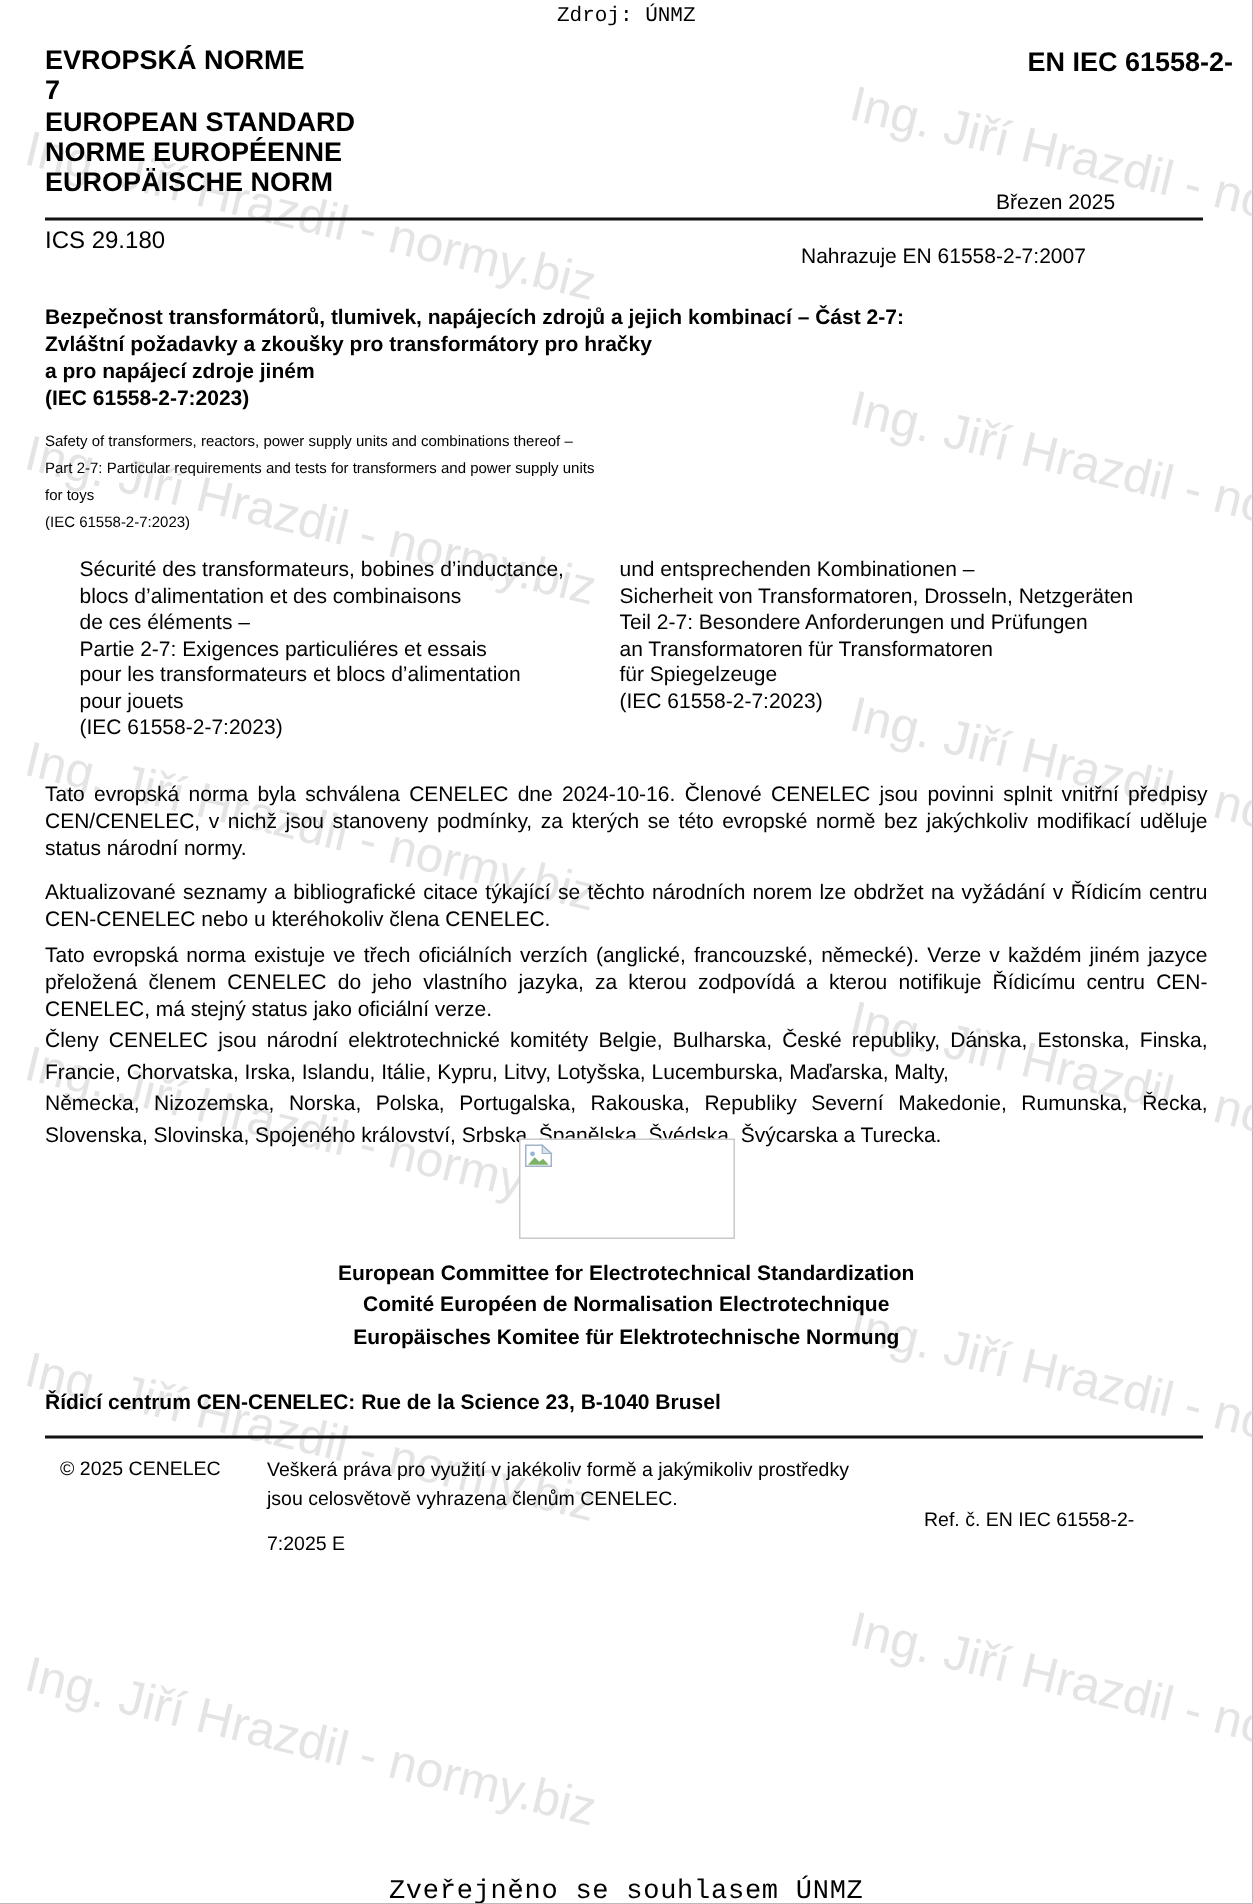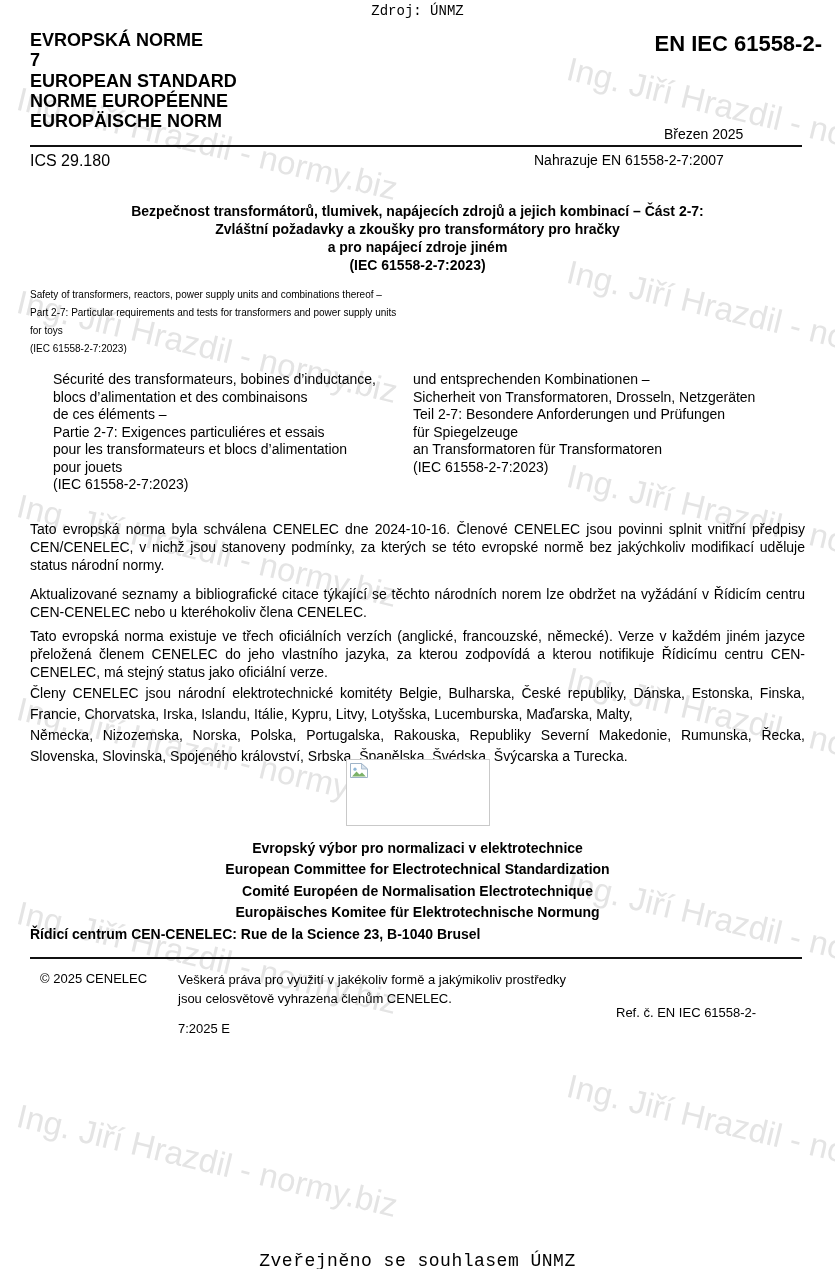--- a/index.html
+++ b/index.html
@@ -24,31 +24,31 @@
     user-select:none;
   }
   
   .content { position:absolute; inset:0; z-index:1; }
   .abs { position:absolute; }
   .mono { font-family:"Liberation Mono", monospace; }
 
   .src-note { top:3px; left:0; width:100%; text-align:center; font-size:14px; }
 
   .hdr-left { top:30px; left:30px; font-size:18px; font-weight:bold; line-height:20.3px; }
-  .hdr-code { top:31px; right:13px; font-size:22px; font-weight:bold; }
+  .hdr-code { top:31px; right:13px; font-size:18px; font-weight:bold; }
   .hdr-date { top:126px; left:664px; font-size:14px; }
 
   .rule { left:30px; width:772px; height:2px; background:#111; }
   .rule-1 { top:145px; }
   .rule-2 { top:957px; }
 
   .ics { top:152px; left:30px; font-size:16px; }
-  .supersedes { top:152px; left:534px; font-size:14px; }
+  .supersedes { top:162px; left:534px; font-size:14px; }
 
-  .title-cs { top:202px; left:30px; width:775px; text-align:center;
+  .title-cs { top:202px; left:30px; width:775px; 
               font-size:14px; font-weight:bold; line-height:18px; }
   .title-en { top:286px; left:30px; width:775px; text-align:left;
               font-size:10px; line-height:18px; }
 
   .col-fr { top:371px; left:53px;  font-size:14px; line-height:17.5px; white-space:nowrap; }
   .col-de { top:371px; left:413px; font-size:14px; line-height:17.5px; white-space:nowrap; }
 
   .para { left:30px; width:775px; font-size:14px; line-height:17.8px; text-align:justify; }
   .p1 { top:521px; }
   .p2 { top:586px; }
@@ -135,22 +135,22 @@
       <div>Partie 2-7: Exigences particuliéres et essais</div>
       <div>pour les transformateurs et blocs d’alimentation</div>
       <div>pour jouets</div>
       <div>(IEC 61558-2-7:2023)</div>
     </div>
 
     <div class="abs col-de">
       <div>und entsprechenden Kombinationen –</div>
       <div>Sicherheit von Transformatoren, Drosseln, Netzgeräten</div>
       <div>Teil 2-7: Besondere Anforderungen und Prüfungen</div>
+      <div>an Transformatoren für Transformatoren</div>
       <div>für Spiegelzeuge</div>
-      <div>an Transformatoren für Transformatoren</div>
       <div>(IEC 61558-2-7:2023)</div>
     </div>
 
     <div class="abs para p1">Tato evropská norma byla schválena CENELEC dne 2024-10-16. Členové CENELEC jsou povinni splnit vnitřní předpisy CEN/CENELEC, v nichž jsou stanoveny podmínky, za kterých se této evropské normě bez jakýchkoliv modifikací uděluje status národní normy.</div>
     <div class="abs para p2">Aktualizované seznamy a bibliografické citace týkající se těchto národních norem lze obdržet na vyžádání v Řídicím centru CEN-CENELEC nebo u kteréhokoliv člena CENELEC.</div>
     <div class="abs para p3">Tato evropská norma existuje ve třech oficiálních verzích (anglické, francouzské, německé). Verze v každém jiném jazyce přeložená členem CENELEC do jeho vlastního jazyka, za kterou zodpovídá a kterou notifikuje Řídicímu centru CEN-CENELEC, má stejný status jako oficiální verze.</div>
     <div class="abs para p4">
       <div>Členy CENELEC jsou národní elektrotechnické komitéty Belgie, Bulharska, České republiky, Dánska, Estonska, Finska, Francie, Chorvatska, Irska, Islandu, Itálie, Kypru, Litvy, Lotyšska, Lucemburska, Maďarska, Malty,</div>
       <div>Německa, Nizozemska, Norska, Polska, Portugalska, Rakouska, Republiky Severní Makedonie, Rumunska, Řecka, Slovenska, Slovinska, Spojeného království, Srbska, Španělska, Švédska, Švýcarska a Turecka.</div>
     </div>
@@ -158,21 +158,20 @@
     <div class="abs img-box">
       <svg width="20" height="17" viewBox="0 0 20 17">
         <path d="M1.5 1.5 H12.5 L18.5 7 V15.5 H1.5 Z" fill="#ffffff" stroke="#9fb4c8" stroke-width="1"></path>
         <path d="M12.5 1.5 L18.5 7 H12.5 Z" fill="#d9e4ee" stroke="#9fb4c8" stroke-width="0.8"></path>
         <circle cx="6" cy="7.2" r="1.6" fill="#8fb7d8"></circle>
         <path d="M3 14.5 L7.5 9.5 L10.5 12.5 L13 10.5 L16.8 14.5 Z" fill="#7cb268"></path>
       </svg>
     </div>
 
     <div class="abs committee">
-      <div>Evropský výbor pro normalizaci v elektrotechnice</div>
       <div>European Committee for Electrotechnical Standardization</div>
       <div>Comité Européen de Normalisation Electrotechnique</div>
       <div>Europäisches Komitee für Elektrotechnische Normung</div>
     </div>
     <div class="abs cc-address">Řídicí centrum CEN-CENELEC: Rue de la Science 23, B-1040 Brusel</div>
 
     <div class="abs rule rule-2"></div>
 
     <div class="abs copyright">© 2025 CENELEC</div>
     <div class="abs rights">

